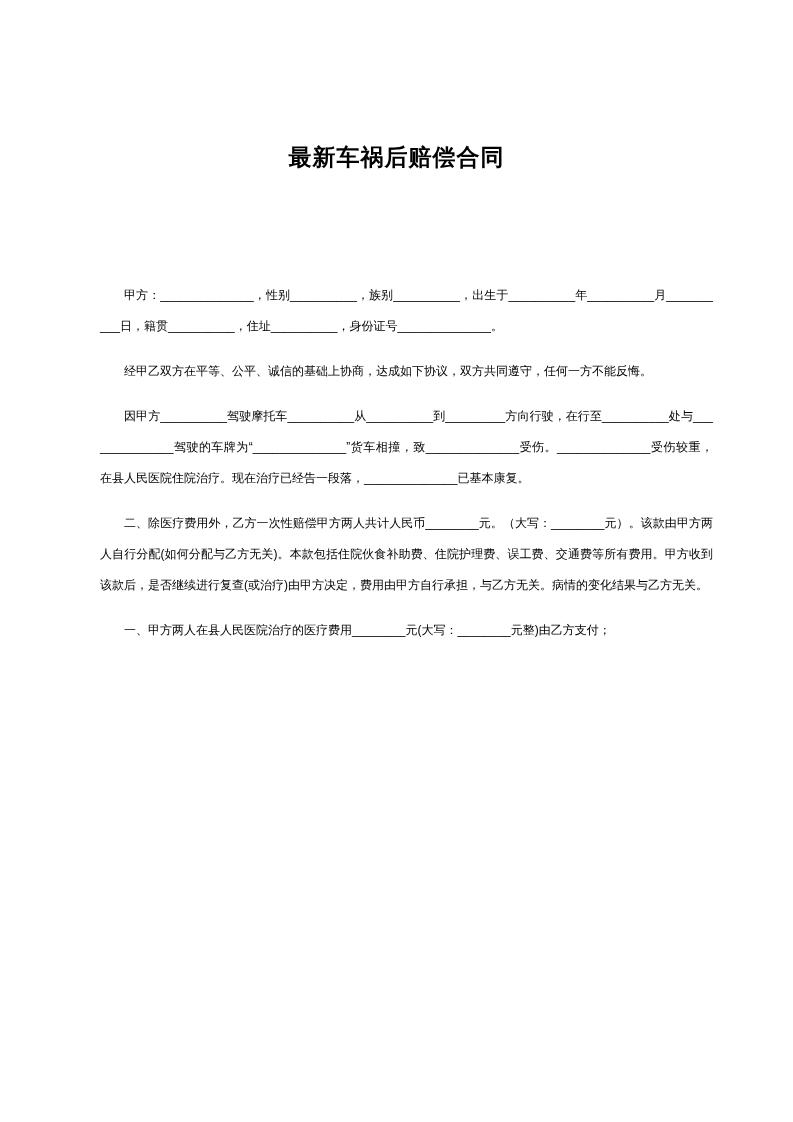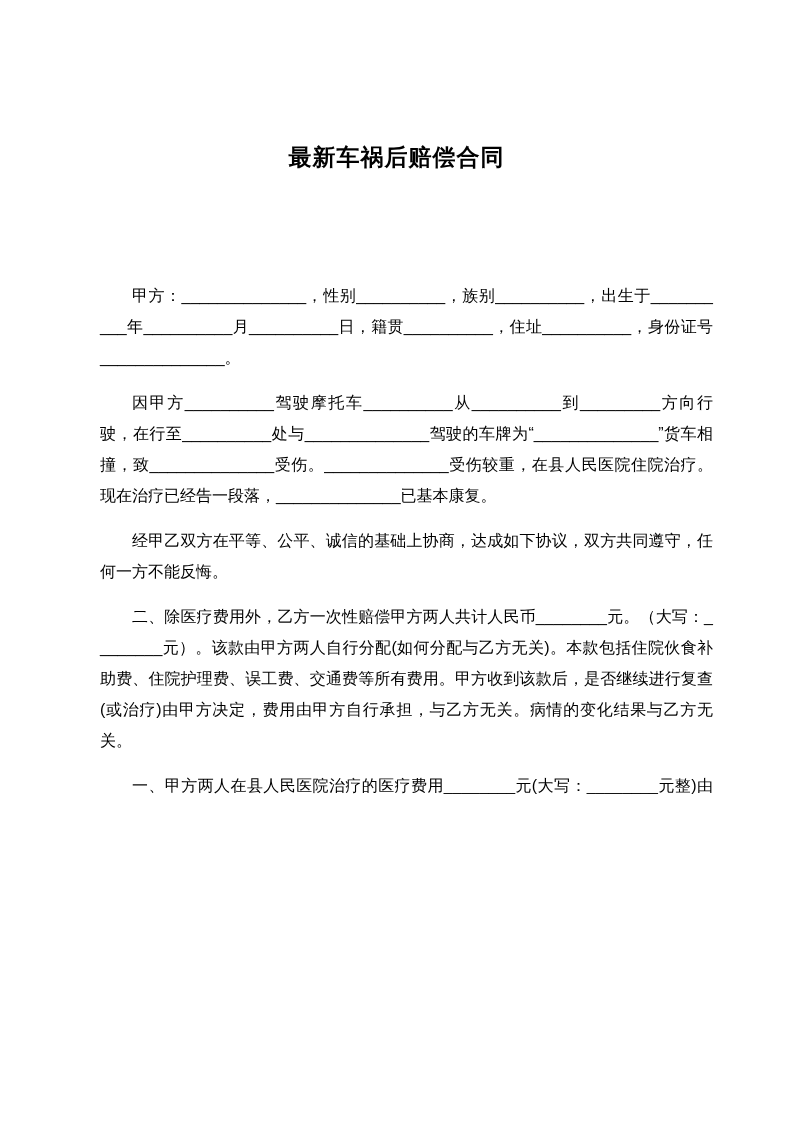--- a/index.html
+++ b/index.html
@@ -25,21 +25,21 @@
       font-size: 23px;
       font-weight: bold;
       line-height: 34px;
       letter-spacing: 1px;
     }
     .content {
       padding: 0 80px 0 100px;
     }
     .content p {
       margin: 0 0 14px 0;
-      font-size: 16px;
+      font-size: 12px;
       line-height: 31px;
       text-align: justify;
       text-indent: 2em;
       word-break: break-all;
       overflow-wrap: break-word;
     }
     .page-number {
       position: absolute;
       top: 1050px;
       left: 0;
@@ -50,20 +50,20 @@
     }
   </style>
 </head>
 <body>
 
 <div class="page">
   <h1 class="doc-title">最新车祸后赔偿合同</h1>
 
   <div class="content">
     <p>甲方：______________，性别__________，族别__________，出生于__________年__________月__________日，籍贯__________，住址__________，身份证号______________。</p>
+    <p>经甲乙双方在平等、公平、诚信的基础上协商，达成如下协议，双方共同遵守，任何一方不能反悔。</p>
     <p>因甲方__________驾驶摩托车__________从__________到_________方向行驶，在行至__________处与______________驾驶的车牌为“______________”货车相撞，致______________受伤。______________受伤较重，在县人民医院住院治疗。现在治疗已经告一段落，______________已基本康复。</p>
-    <p>经甲乙双方在平等、公平、诚信的基础上协商，达成如下协议，双方共同遵守，任何一方不能反悔。</p>
     <p>二、除医疗费用外，乙方一次性赔偿甲方两人共计人民币________元。（大写：________元）。该款由甲方两人自行分配(如何分配与乙方无关)。本款包括住院伙食补助费、住院护理费、误工费、交通费等所有费用。甲方收到该款后，是否继续进行复查(或治疗)由甲方决定，费用由甲方自行承担，与乙方无关。病情的变化结果与乙方无关。</p>
     <p>一、甲方两人在县人民医院治疗的医疗费用________元(大写：________元整)由乙方支付；</p>
   </div>
 
   <div class="page-number">1</div>
 </div>
 
 </body></html>

